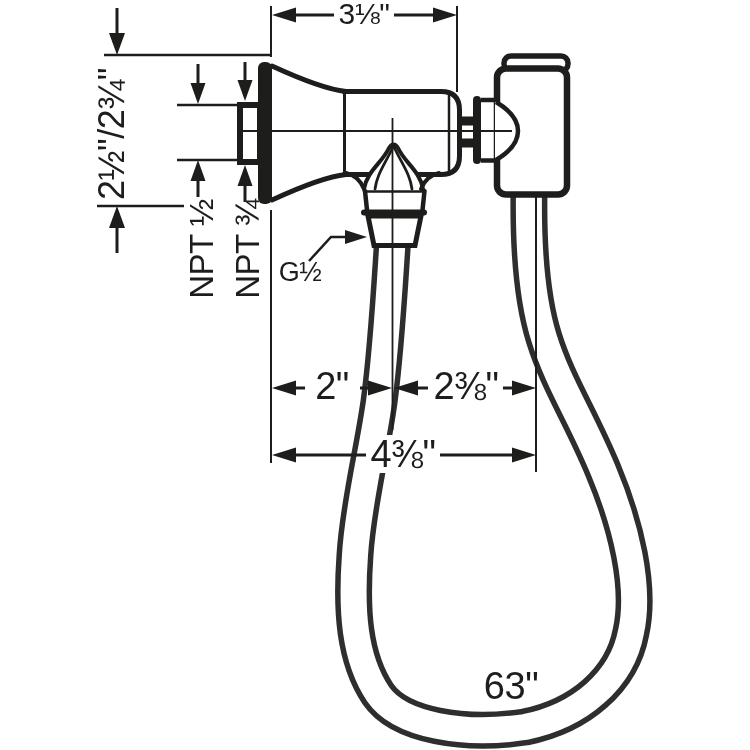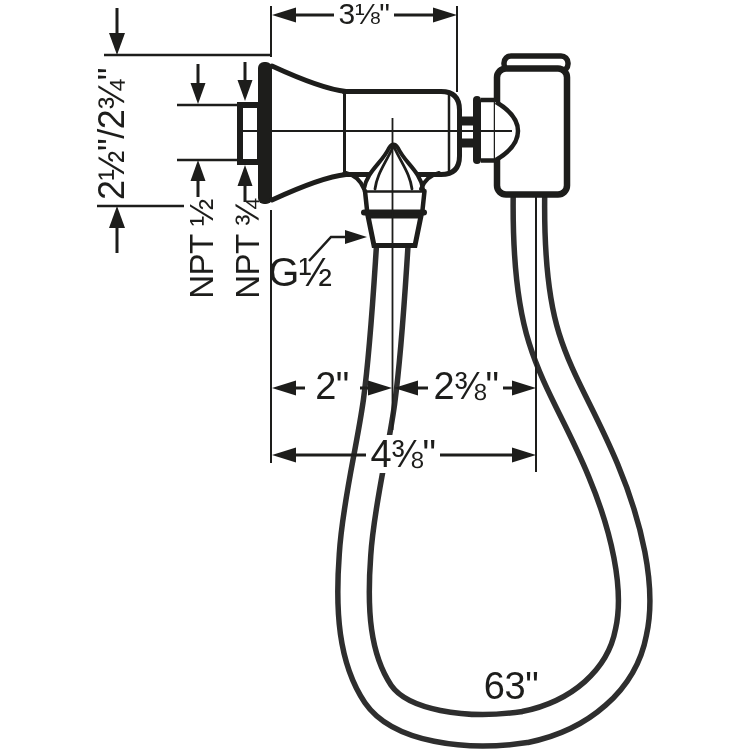--- a/index.html
+++ b/index.html
@@ -137,18 +137,18 @@
 
       <polyline points="309,261 331,237 345,237" fill="none" stroke-width="2.5"></polyline>
       <polygon points="367,237 345,230 345,244" stroke="none"></polygon>
     </g>
   </svg>
 
   <div class="lbl" style="left:364px;top:14px;font-size:30px">3⅛"</div>
   <div class="lbl rot" style="left:112px;top:134px;font-size:36px">2½"/2¾"</div>
   <div class="lbl rot" style="left:201px;top:249px;font-size:33px">NPT ½</div>
   <div class="lbl rot" style="left:247px;top:249px;font-size:33px">NPT ¾</div>
-  <div class="lbl" style="left:300px;top:272px;font-size:40px">G½</div>
+  <div class="lbl" style="left:300px;top:272px;font-size:27px">G½</div>
   <div class="lbl halo" style="left:332px;top:386px;font-size:38px">2"</div>
   <div class="lbl halo" style="left:466px;top:386px;font-size:38px">2⅜"</div>
   <div class="lbl halo" style="left:403px;top:454px;font-size:38px">4⅜"</div>
   <div class="lbl" style="left:511px;top:686px;font-size:38px">63"</div>
 </div>
 
 </body></html>

